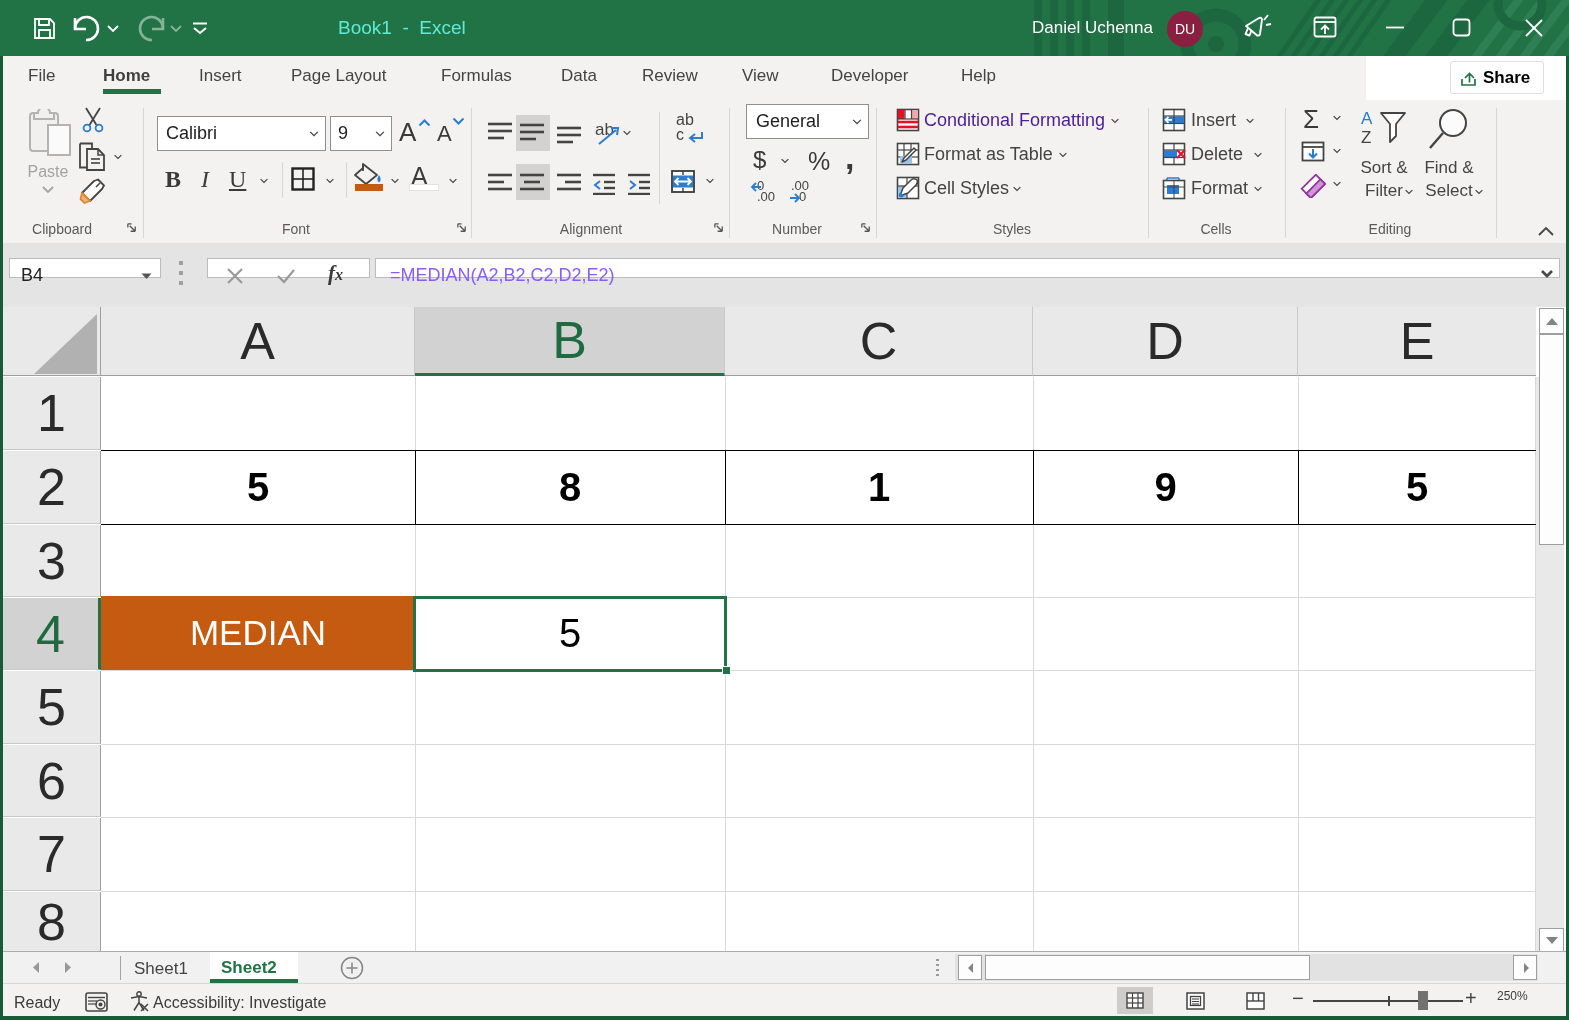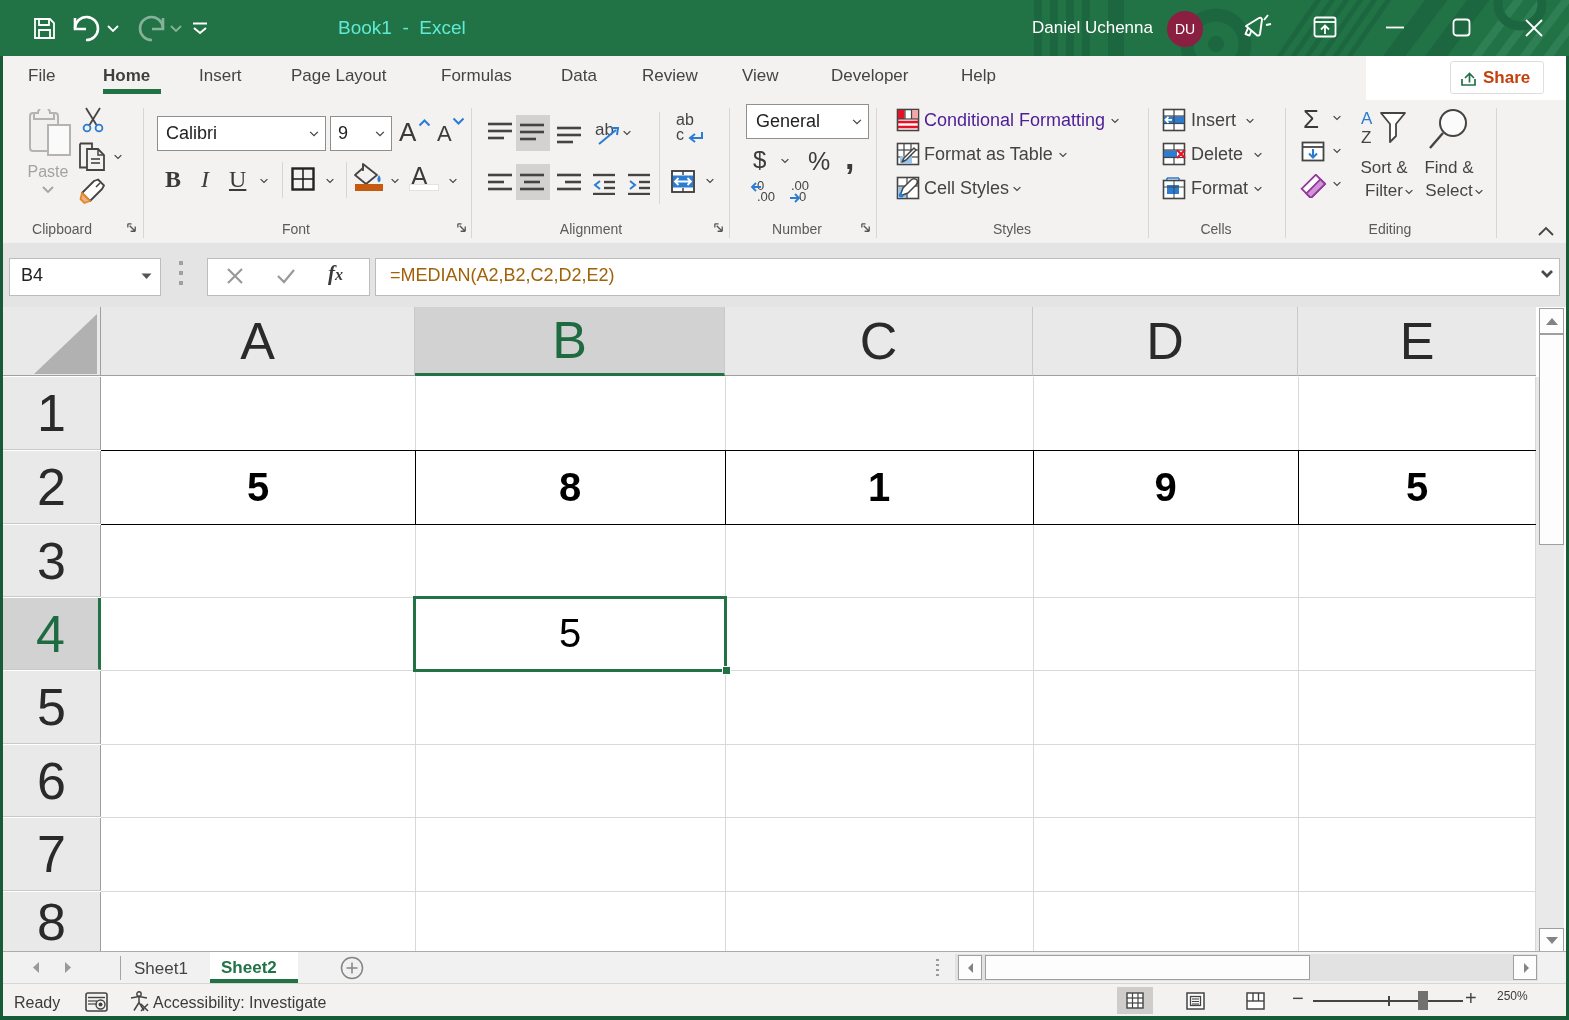--- a/index.html
+++ b/index.html
@@ -15,21 +15,21 @@
 .mtab{position:absolute;top:10px;font-size:17px;color:#444;white-space:nowrap}
 
 #ribbon{position:absolute;left:0;top:100px;width:1569px;height:143px;background:#f3f2f1}
 .rsep{position:absolute;top:8px;width:1px;height:130px;background:#d8d6d4}
 .glabel{position:absolute;top:121px;font-size:14px;color:#5c5a58;white-space:nowrap;transform:translateX(-50%)}
 .launcher{position:absolute;width:12px;height:12px}
 .combo{position:absolute;background:#fff;border:1px solid #8f8f8f}
 .chev{position:absolute;width:10px;height:6px}
 
 #fbar{position:absolute;left:0;top:243px;width:1569px;height:64px;background:#e4e4e4}
-.fbox{position:absolute;top:15px;height:38px;background:#fff;border:1px solid #bcbcbc}
+.fbox{position:absolute;top:15px;height:20px;background:#fff;border:1px solid #bcbcbc}
 
 #grid{position:absolute;left:0;top:307px;width:1569px;height:644px;background:#fff}
 .colhead{position:absolute;top:0;height:69px;background:#e9e9e9;border-right:1px solid #c9c9c9;border-bottom:1px solid #9f9f9f;color:#2a2a2a;font-size:52px;display:flex;align-items:center;justify-content:center}
 .rowhead{position:absolute;left:3px;width:98px;background:#e9e9e9;border-bottom:1px solid #c9c9c9;border-right:1px solid #9f9f9f;color:#2a2a2a;font-size:52px;display:flex;align-items:center;justify-content:center}
 .gl-v{position:absolute;width:1px;background:#d9d9d9}
 .gl-h{position:absolute;height:1px;background:#d9d9d9}
 .val{position:absolute;font-weight:bold;font-size:40px;color:#000;display:flex;align-items:center;justify-content:center}
 
 #tabbar{position:absolute;left:0;top:951px;width:1569px;height:32px;background:#f1f1f1;border-top:1px solid #ababab}
 #statusbar{position:absolute;left:0;top:983px;width:1569px;height:33px;background:#f3f2f1;color:#3b3b3b;font-size:16px;border-top:1px solid #d8d6d4}
@@ -139,21 +139,21 @@
     <div class="mtab" style="left:561px">Data</div>
     <div class="mtab" style="left:642px">Review</div>
     <div class="mtab" style="left:742px">View</div>
     <div class="mtab" style="left:831px">Developer</div>
     <div class="mtab" style="left:961px">Help</div>
     <div class="abs" style="left:1450px;top:5px;width:94px;height:33px;background:#fff;border:1px solid #e0dedc;border-radius:3px">
       <svg class="abs" style="left:9px;top:8px" width="18" height="17" viewBox="0 0 18 17">
         <path d="M2 9 v6 h13 v-6" fill="none" stroke="#217346" stroke-width="1.7"></path>
         <path d="M5 8 l4.5 -4.5 l4.5 4.5 m-4.5 -4.5 v9" fill="none" stroke="#217346" stroke-width="1.7"></path>
       </svg>
-      <div class="abs" style="left:32px;top:6px;font-size:17px;font-weight:bold;color:#c2410c">Share</div>
+      <div class="abs" style="left:32px;top:6px;font-size:17px;font-weight:bold;color:#000000">Share</div>
     </div>
   </div>
 
   <div id="ribbon">
     <div class="rsep" style="left:143px"></div>
     <div class="rsep" style="left:471px"></div>
     <div class="rsep" style="left:729px"></div>
     <div class="rsep" style="left:876px"></div>
     <div class="rsep" style="left:1148px"></div>
     <div class="rsep" style="left:1285px"></div>
@@ -500,21 +500,21 @@
     <div class="fbox" style="left:207px;width:163px">
       <svg class="abs" style="left:18px;top:8px" width="18" height="18" viewBox="0 0 18 18">
           <path d="M2 2 L16 16 M16 2 L2 16" stroke="#9a9a9a" stroke-width="2.2"></path>
         </svg>
       <svg class="abs" style="left:68px;top:8px" width="20" height="18" viewBox="0 0 20 18">
           <path d="M2 9 L8 15 L18 3" fill="none" stroke="#9a9a9a" stroke-width="2.2"></path>
         </svg>
       <div class="abs" style="left:120px;top:2px;font-size:21px;font-style:italic;font-weight:bold;color:#3b3a39;font-family:'Liberation Serif',serif">f<span style="font-size:16px">x</span></div>
     </div>
     <div class="fbox" style="left:375px;width:1185px">
-      <div class="abs" style="left:14px;top:6px;font-size:18px;color:#a16207">=MEDIAN(A2,B2,C2,D2,E2)</div>
+      <div class="abs" style="left:14px;top:6px;font-size:18px;color:#8b5cf6">=MEDIAN(A2,B2,C2,D2,E2)</div>
     </div>
     <svg class="abs" style="left:1540px;top:26px" width="14" height="10" viewBox="0 0 14 10">
         <path d="M2 2 l5 5 L12 2" fill="none" stroke="#4a4a4a" stroke-width="2.8"></path>
       </svg>
   </div>
 
   <div id="grid">
 
     <div class="abs" style="left:3px;top:0;width:98px;height:69px;background:#e9e9e9;border-right:1px solid #9f9f9f;border-bottom:1px solid #9f9f9f">
       <svg class="abs" style="left:31px;top:7px" width="63" height="60" viewBox="0 0 63 60">
@@ -556,20 +556,21 @@
     <div class="abs" style="left:725px;top:143px;width:1px;height:75px;background:#000"></div>
     <div class="abs" style="left:1033px;top:143px;width:1px;height:75px;background:#000"></div>
     <div class="abs" style="left:1298px;top:143px;width:1px;height:75px;background:#000"></div>
 
     <div class="val" style="left:101px;top:143px;width:314px;height:75px">5</div>
     <div class="val" style="left:415px;top:143px;width:310px;height:75px">8</div>
     <div class="val" style="left:725px;top:143px;width:308px;height:75px">1</div>
     <div class="val" style="left:1033px;top:143px;width:265px;height:75px">9</div>
     <div class="val" style="left:1298px;top:143px;width:238px;height:75px">5</div>
 
+    <div class="abs" style="left:101px;top:289px;width:314px;height:74px;background:#c55a11;color:#fff;font-size:35px;display:flex;align-items:center;justify-content:center">MEDIAN</div>
 
     <div class="abs" style="left:413px;top:289px;width:314px;height:76px;border:3px solid #217346"></div>
     <div class="abs" style="left:722px;top:359px;width:9px;height:9px;background:#217346;border:1px solid #fff"></div>
     <div class="val" style="left:415px;top:290px;width:310px;height:73px;font-weight:normal">5</div>
     <div class="abs" style="left:1536px;top:70px;width:3px;height:574px;background:#e9e9e9"></div>
 
     <div class="abs" style="left:1539px;top:1px;width:25px;height:644px;background:#e9e9e9"></div>
     <div class="abs" style="left:1539px;top:1px;width:25px;height:26px;background:#fdfdfd;border:1px solid #9f9f9f">
       <svg class="abs" style="left:5px;top:8px" width="14" height="9" viewBox="0 0 14 9">
           <path d="M1 8 L7 1 L13 8 z" fill="#838383"></path>

